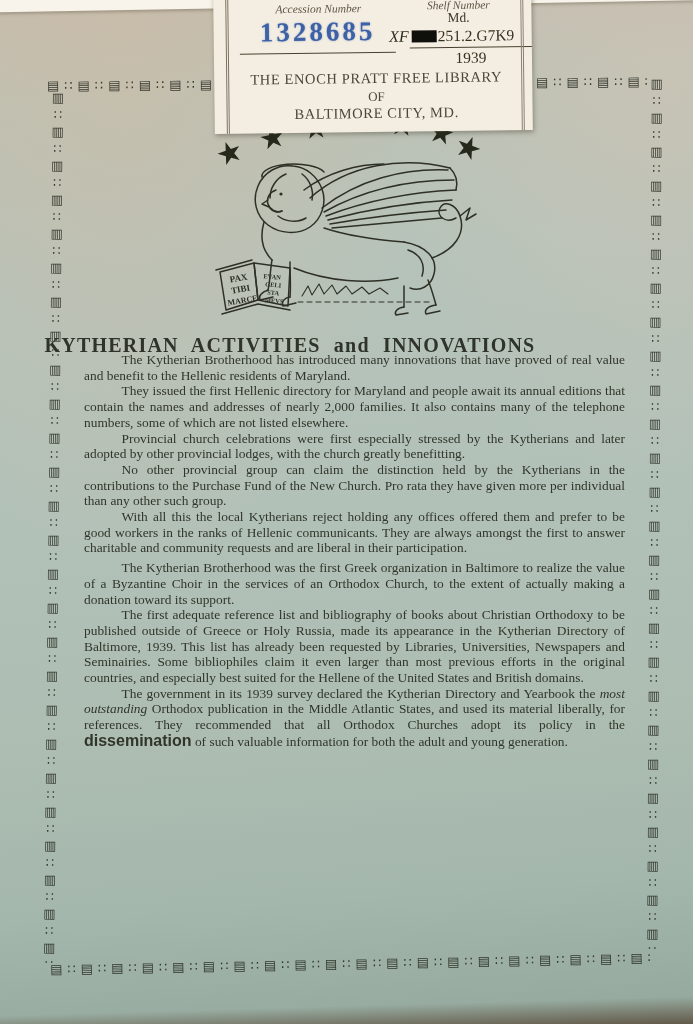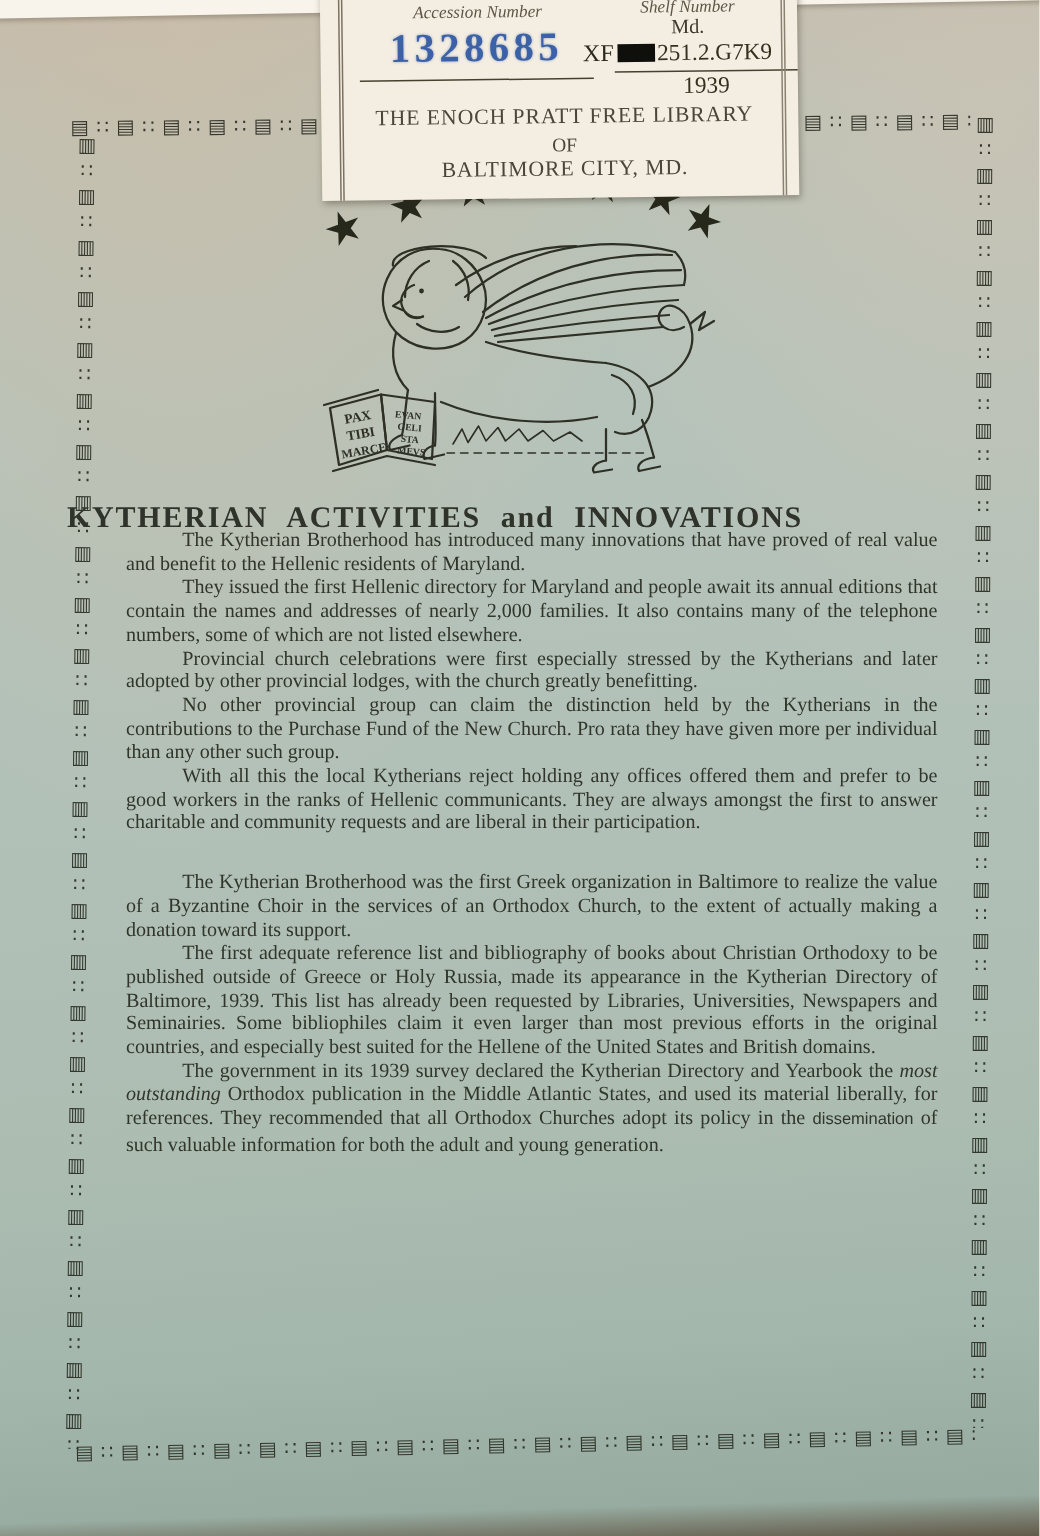--- a/index.html
+++ b/index.html
@@ -32,41 +32,41 @@
   .label:before{content:"";position:absolute;left:12px;top:0;bottom:0;border-left:3px double #7b7262;}
   .label:after{content:"";position:absolute;right:8px;top:0;bottom:0;border-left:3px double #8a8172;}
   .lab-italic{font-style:italic;font-size:11.5px;color:#5f5646;}
   .acc-head{position:absolute;left:30px;top:12px;width:150px;text-align:center;}
   .shelf-head{position:absolute;left:185px;top:10px;width:120px;text-align:center;}
   .shelf-md{position:absolute;left:185px;top:21px;width:120px;text-align:center;font-size:13.5px;color:#3e3a2e;}
   .acc-num{position:absolute;left:24px;top:26px;width:160px;text-align:center;font-size:27px;font-weight:bold;
     color:#3d61a6;letter-spacing:3px;text-shadow:0 0 2px rgba(61,97,166,.55);}
   .acc-rule{position:absolute;left:26px;top:62px;width:156px;border-bottom:1.5px solid #46412f;}
   .shelf-line{position:absolute;left:158px;top:38px;width:160px;text-align:center;font-size:15.5px;color:#35311f;white-space:nowrap;}
-  .shelf-xf{font-size:16px;margin-right:3px;color:#2c2a1c;text-align:center;}
+  .shelf-xf{font-style:italic;font-size:16px;margin-right:3px;color:#2c2a1c;text-align:center;}
   .redact{display:inline-block;width:25px;height:12px;background:#0f0f0b;vertical-align:-1px;margin-right:1px;}
   .shelf-rule{position:absolute;left:196px;top:58px;width:122px;border-bottom:1.5px solid #46412f;}
   .shelf-year{position:absolute;left:196px;top:60px;width:122px;text-align:center;font-size:15.5px;color:#35311f;}
   .lib1{position:absolute;left:16px;top:80px;width:292px;text-align:center;font-size:14.5px;letter-spacing:.6px;color:#4c463a;}
   .lib2{position:absolute;left:16px;top:99px;width:292px;text-align:center;font-size:13px;color:#4c463a;}
   .lib3{position:absolute;left:16px;top:115px;width:292px;text-align:center;font-size:14.5px;letter-spacing:.6px;color:#4c463a;}
 
   
   .star{position:absolute;font-family:"DejaVu Sans",sans-serif;font-size:30px;color:#26281c;z-index:3;line-height:1;}
   .lion{position:absolute;left:198px;top:150px;z-index:3;}
 
   
   .title{position:absolute;left:0;top:334px;width:580px;text-align:center;font-size:20px;font-weight:bold;
     letter-spacing:1.2px;word-spacing:7px;color:#2f332a;}
   .bodytext{position:absolute;left:84px;top:352px;width:541px;font-size:13.4px;line-height:15.7px;
     text-align:justify;color:#31352a;}
   .bodytext p{margin:0;text-indent:2.8em;}
-  .bodytext p.gap{margin-top:24px;}
+  .bodytext p.gap{margin-top:4px;}
   .it{font-style:italic;}
-  .bd{font-weight:normal;font-family:"Liberation Sans",sans-serif;font-size:11px;}
+  .bd{font-weight:bold;font-family:"Liberation Sans",sans-serif;font-size:16px;}
 </style>
 </head>
 <body>
 
 <div class="photo">
   <div class="paper"></div>
 
   <div class="bframe b-h b-top">▤∷▤∷▤∷▤∷▤∷▤∷▤∷▤∷▤∷▤∷▤∷▤∷▤∷▤∷▤∷▤∷▤∷▤∷▤∷▤∷</div>
   <div class="bframe b-h b-bottom">▤∷▤∷▤∷▤∷▤∷▤∷▤∷▤∷▤∷▤∷▤∷▤∷▤∷▤∷▤∷▤∷▤∷▤∷▤∷▤∷</div>
   <div class="bframe b-v b-left">▥∷▥∷▥∷▥∷▥∷▥∷▥∷▥∷▥∷▥∷▥∷▥∷▥∷▥∷▥∷▥∷▥∷▥∷▥∷▥∷▥∷▥∷▥∷▥∷▥∷▥∷▥∷▥∷▥∷▥∷</div>

